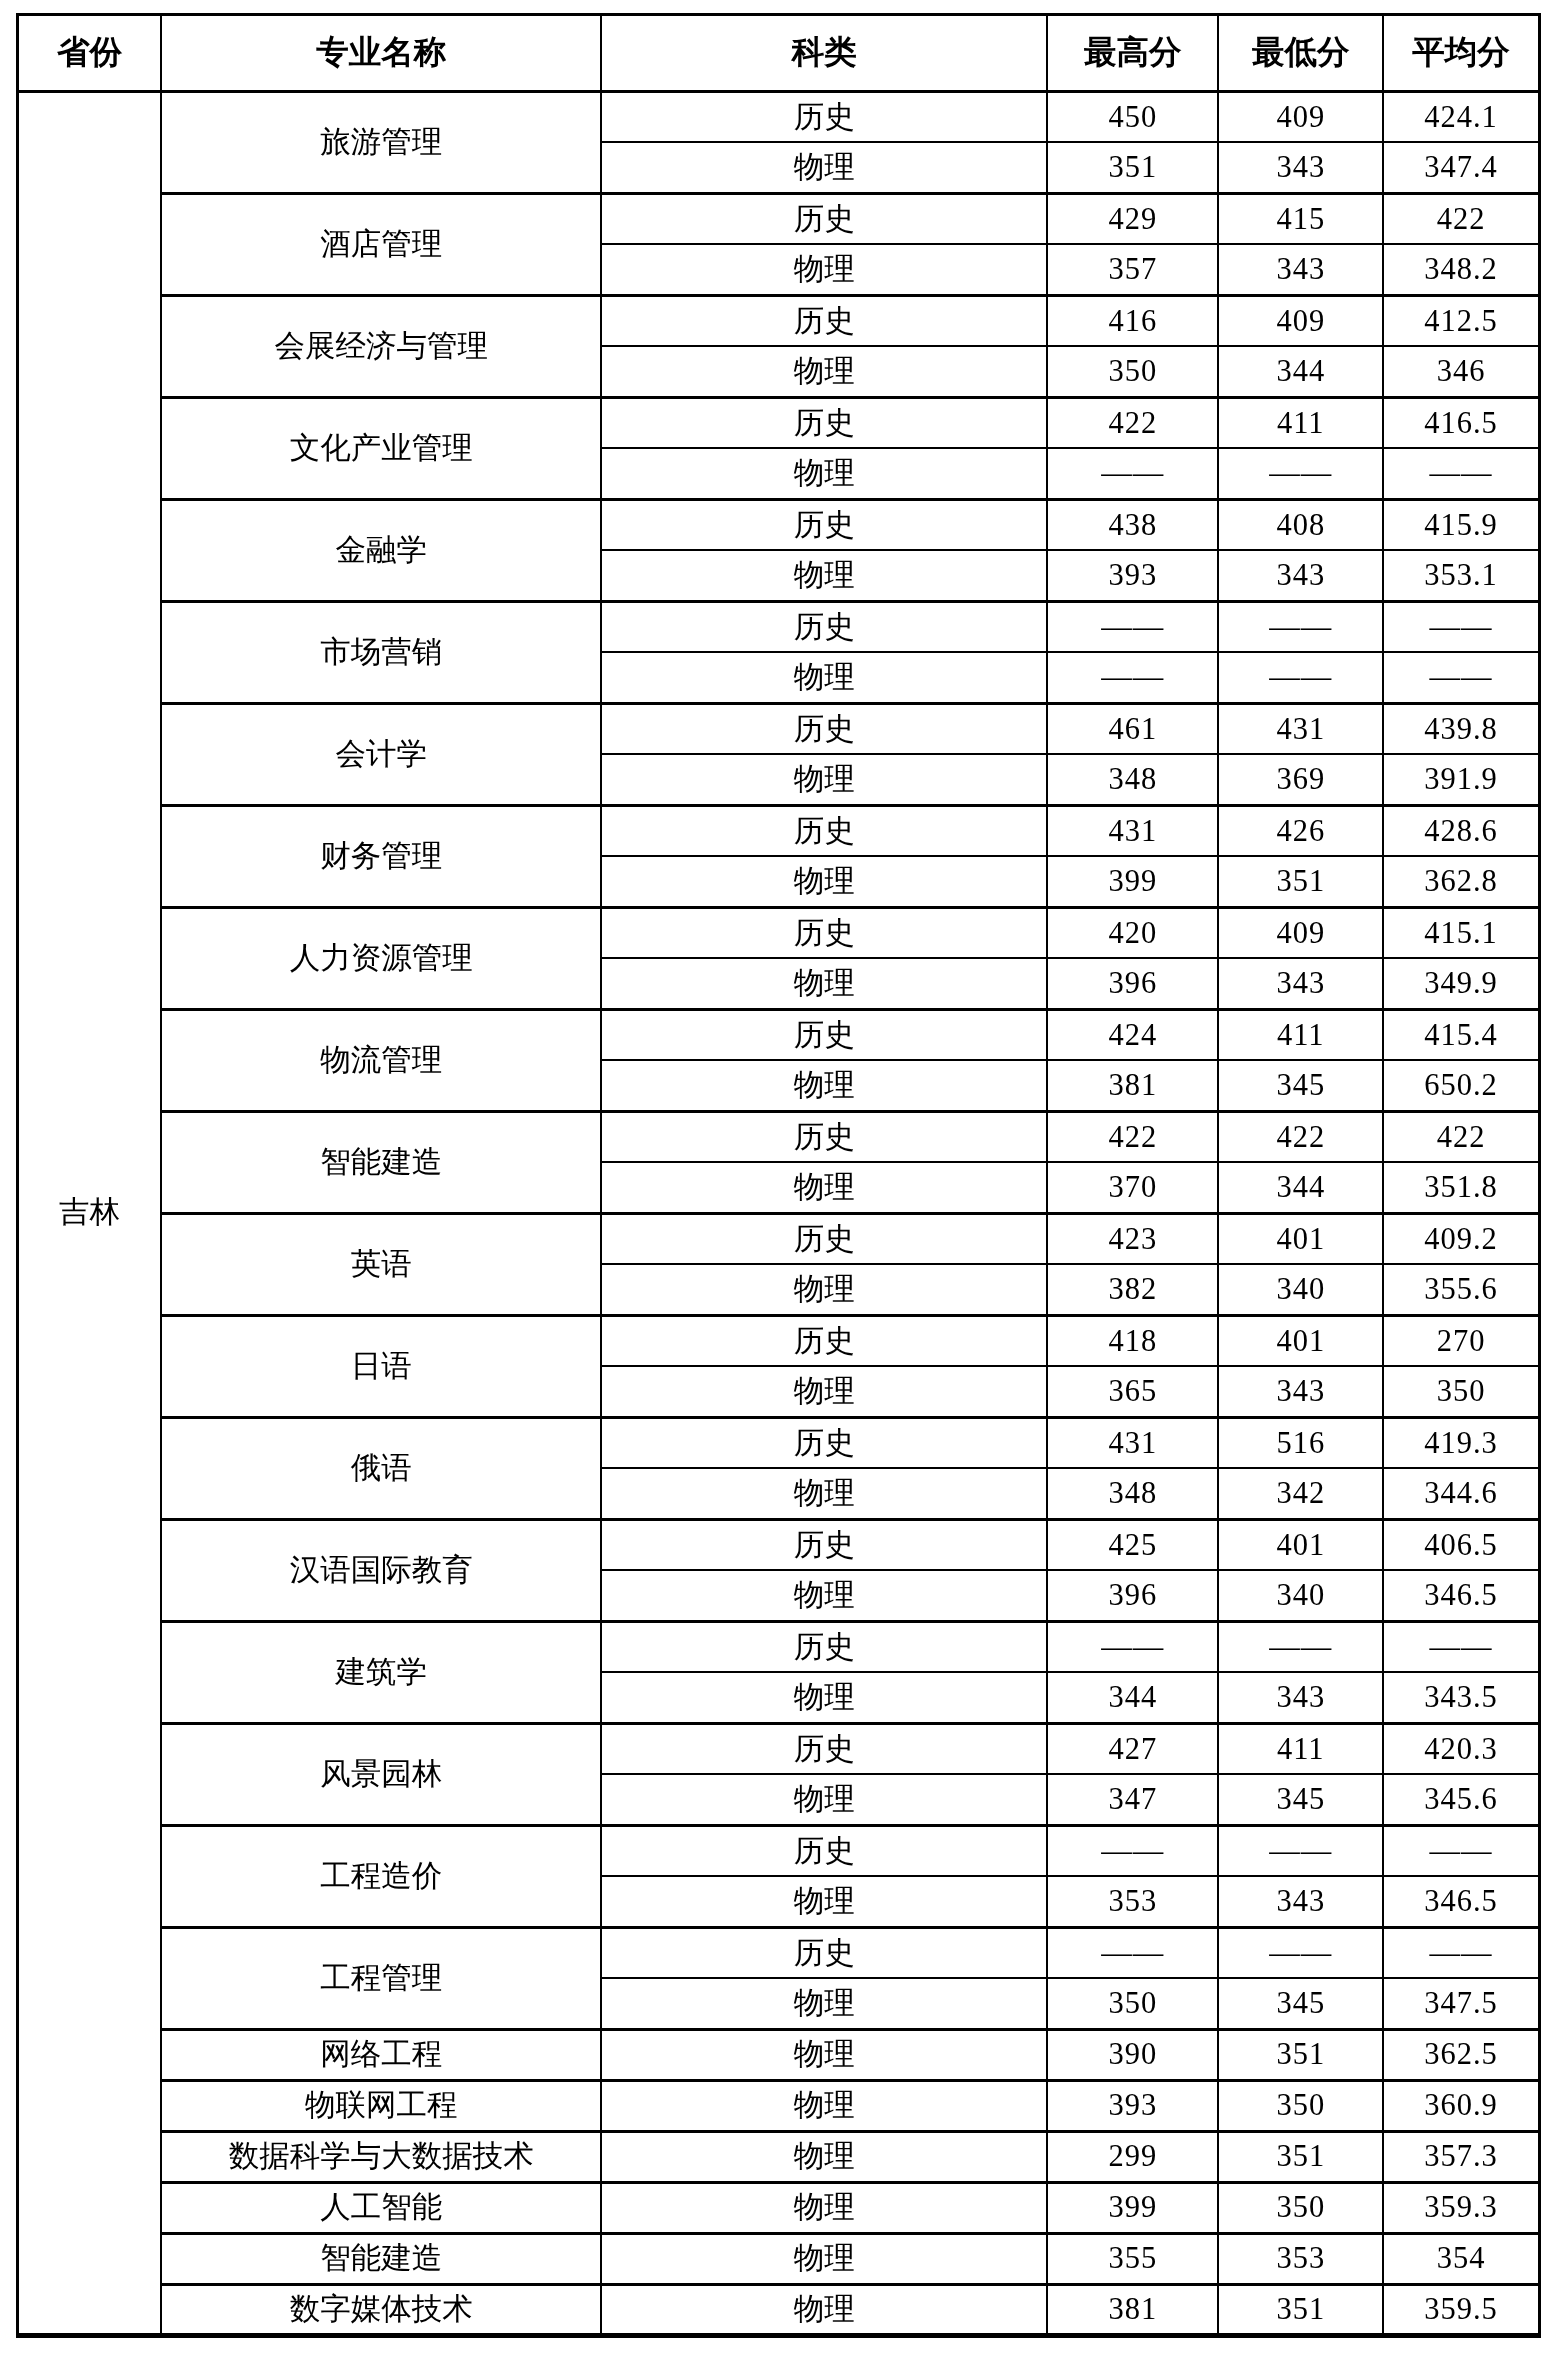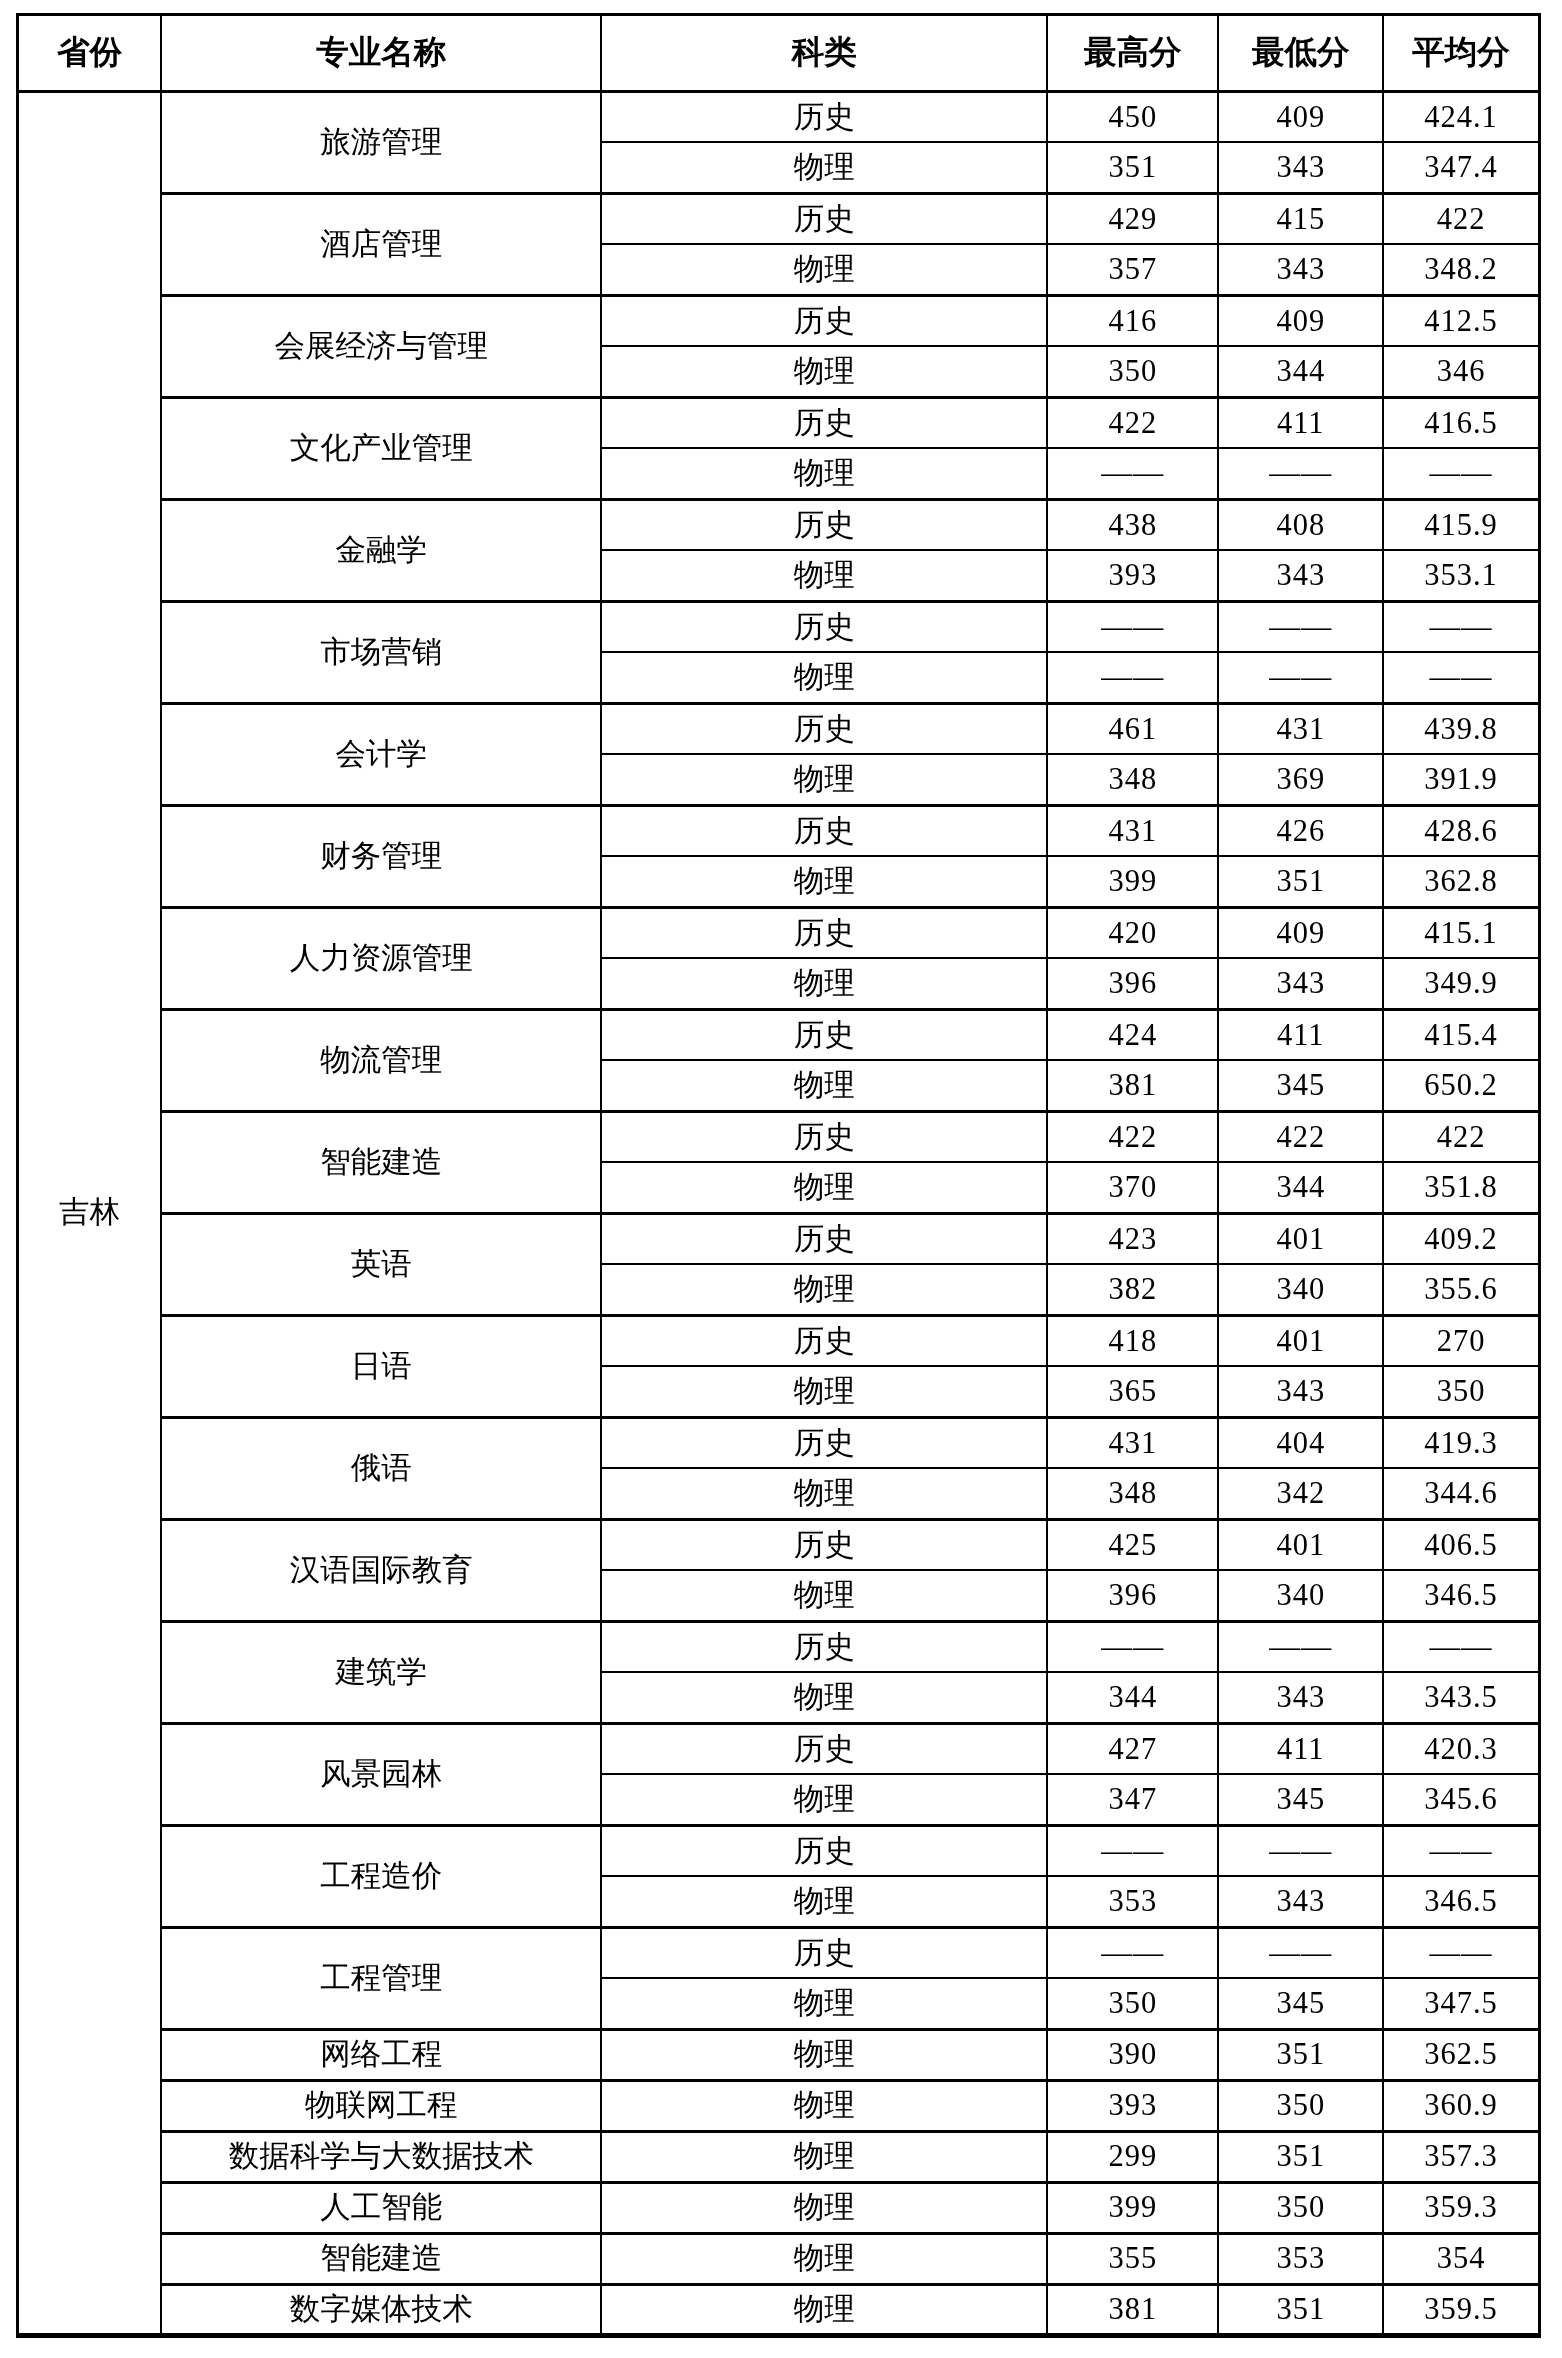--- a/index.html
+++ b/index.html
@@ -235,21 +235,21 @@
         <tr>
           <td>物理</td>
           <td class="num">365</td>
           <td class="num">343</td>
           <td class="num">350</td>
         </tr>
         <tr class="major-start">
           <td rowspan="2">俄语</td>
           <td>历史</td>
           <td class="num">431</td>
-          <td class="num">404</td>
+          <td class="num">516</td>
           <td class="num">419.3</td>
         </tr>
         <tr>
           <td>物理</td>
           <td class="num">348</td>
           <td class="num">342</td>
           <td class="num">344.6</td>
         </tr>
         <tr class="major-start">
           <td rowspan="2">汉语国际教育</td>

